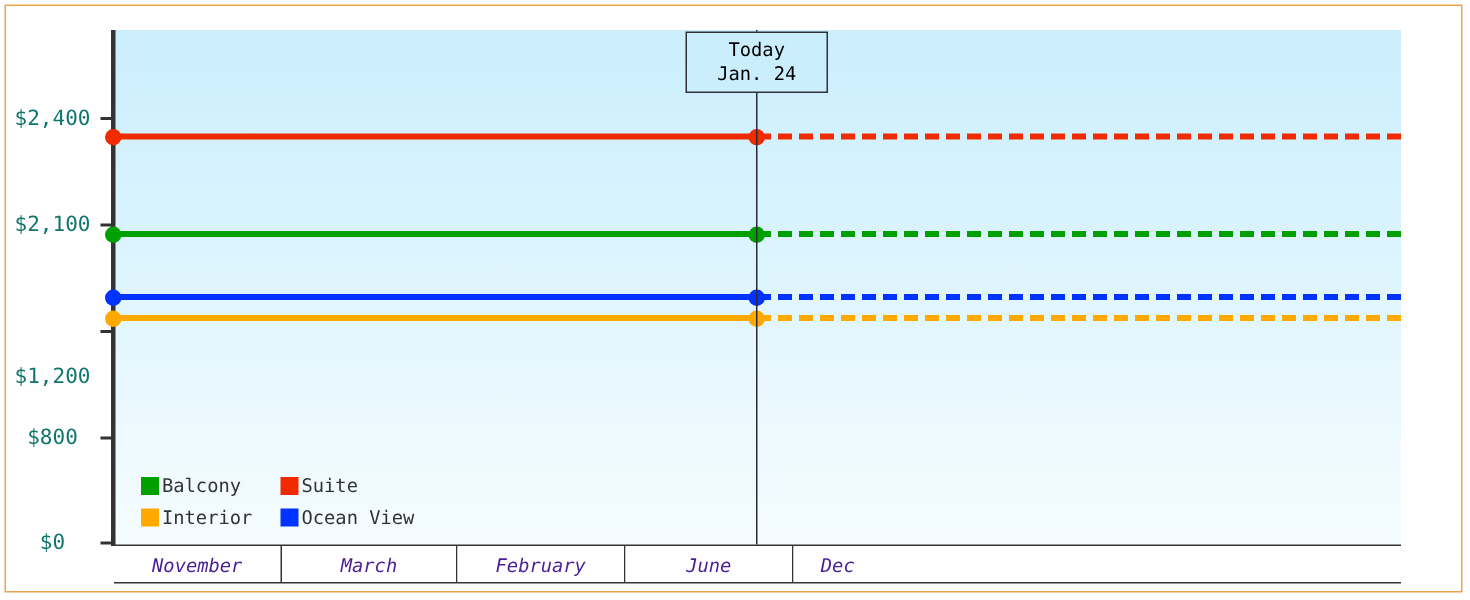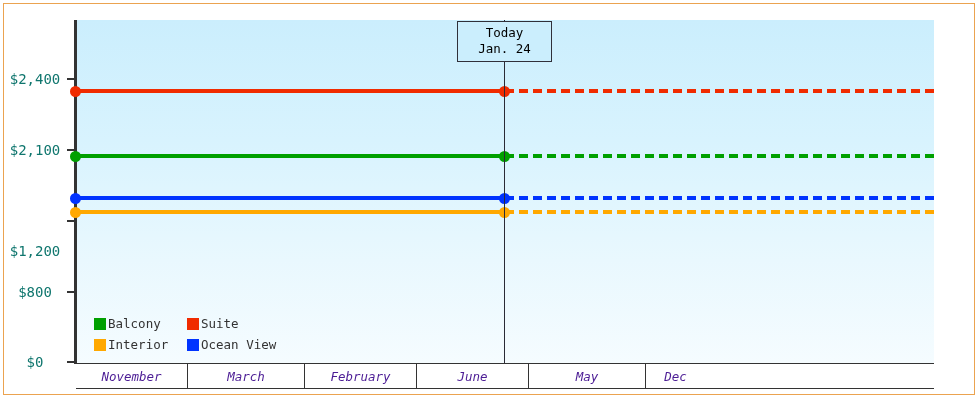--- a/index.html
+++ b/index.html
@@ -237,17 +237,16 @@
         <span class="legend-text">Ocean View</span>
       </div>
     </div>
   </div>
 
   <div id="months">
     <div class="month" style="width:112px;">November</div>
     <div class="month" style="width:117px;">March</div>
     <div class="month" style="width:112px;">February</div>
     <div class="month" style="width:112px;">June</div>
-    <div class="month" style="width:117px;">May</div>
     <div class="month" style="width:59px;">Dec</div>
   </div>
 
 </div>
 
 </body></html>

